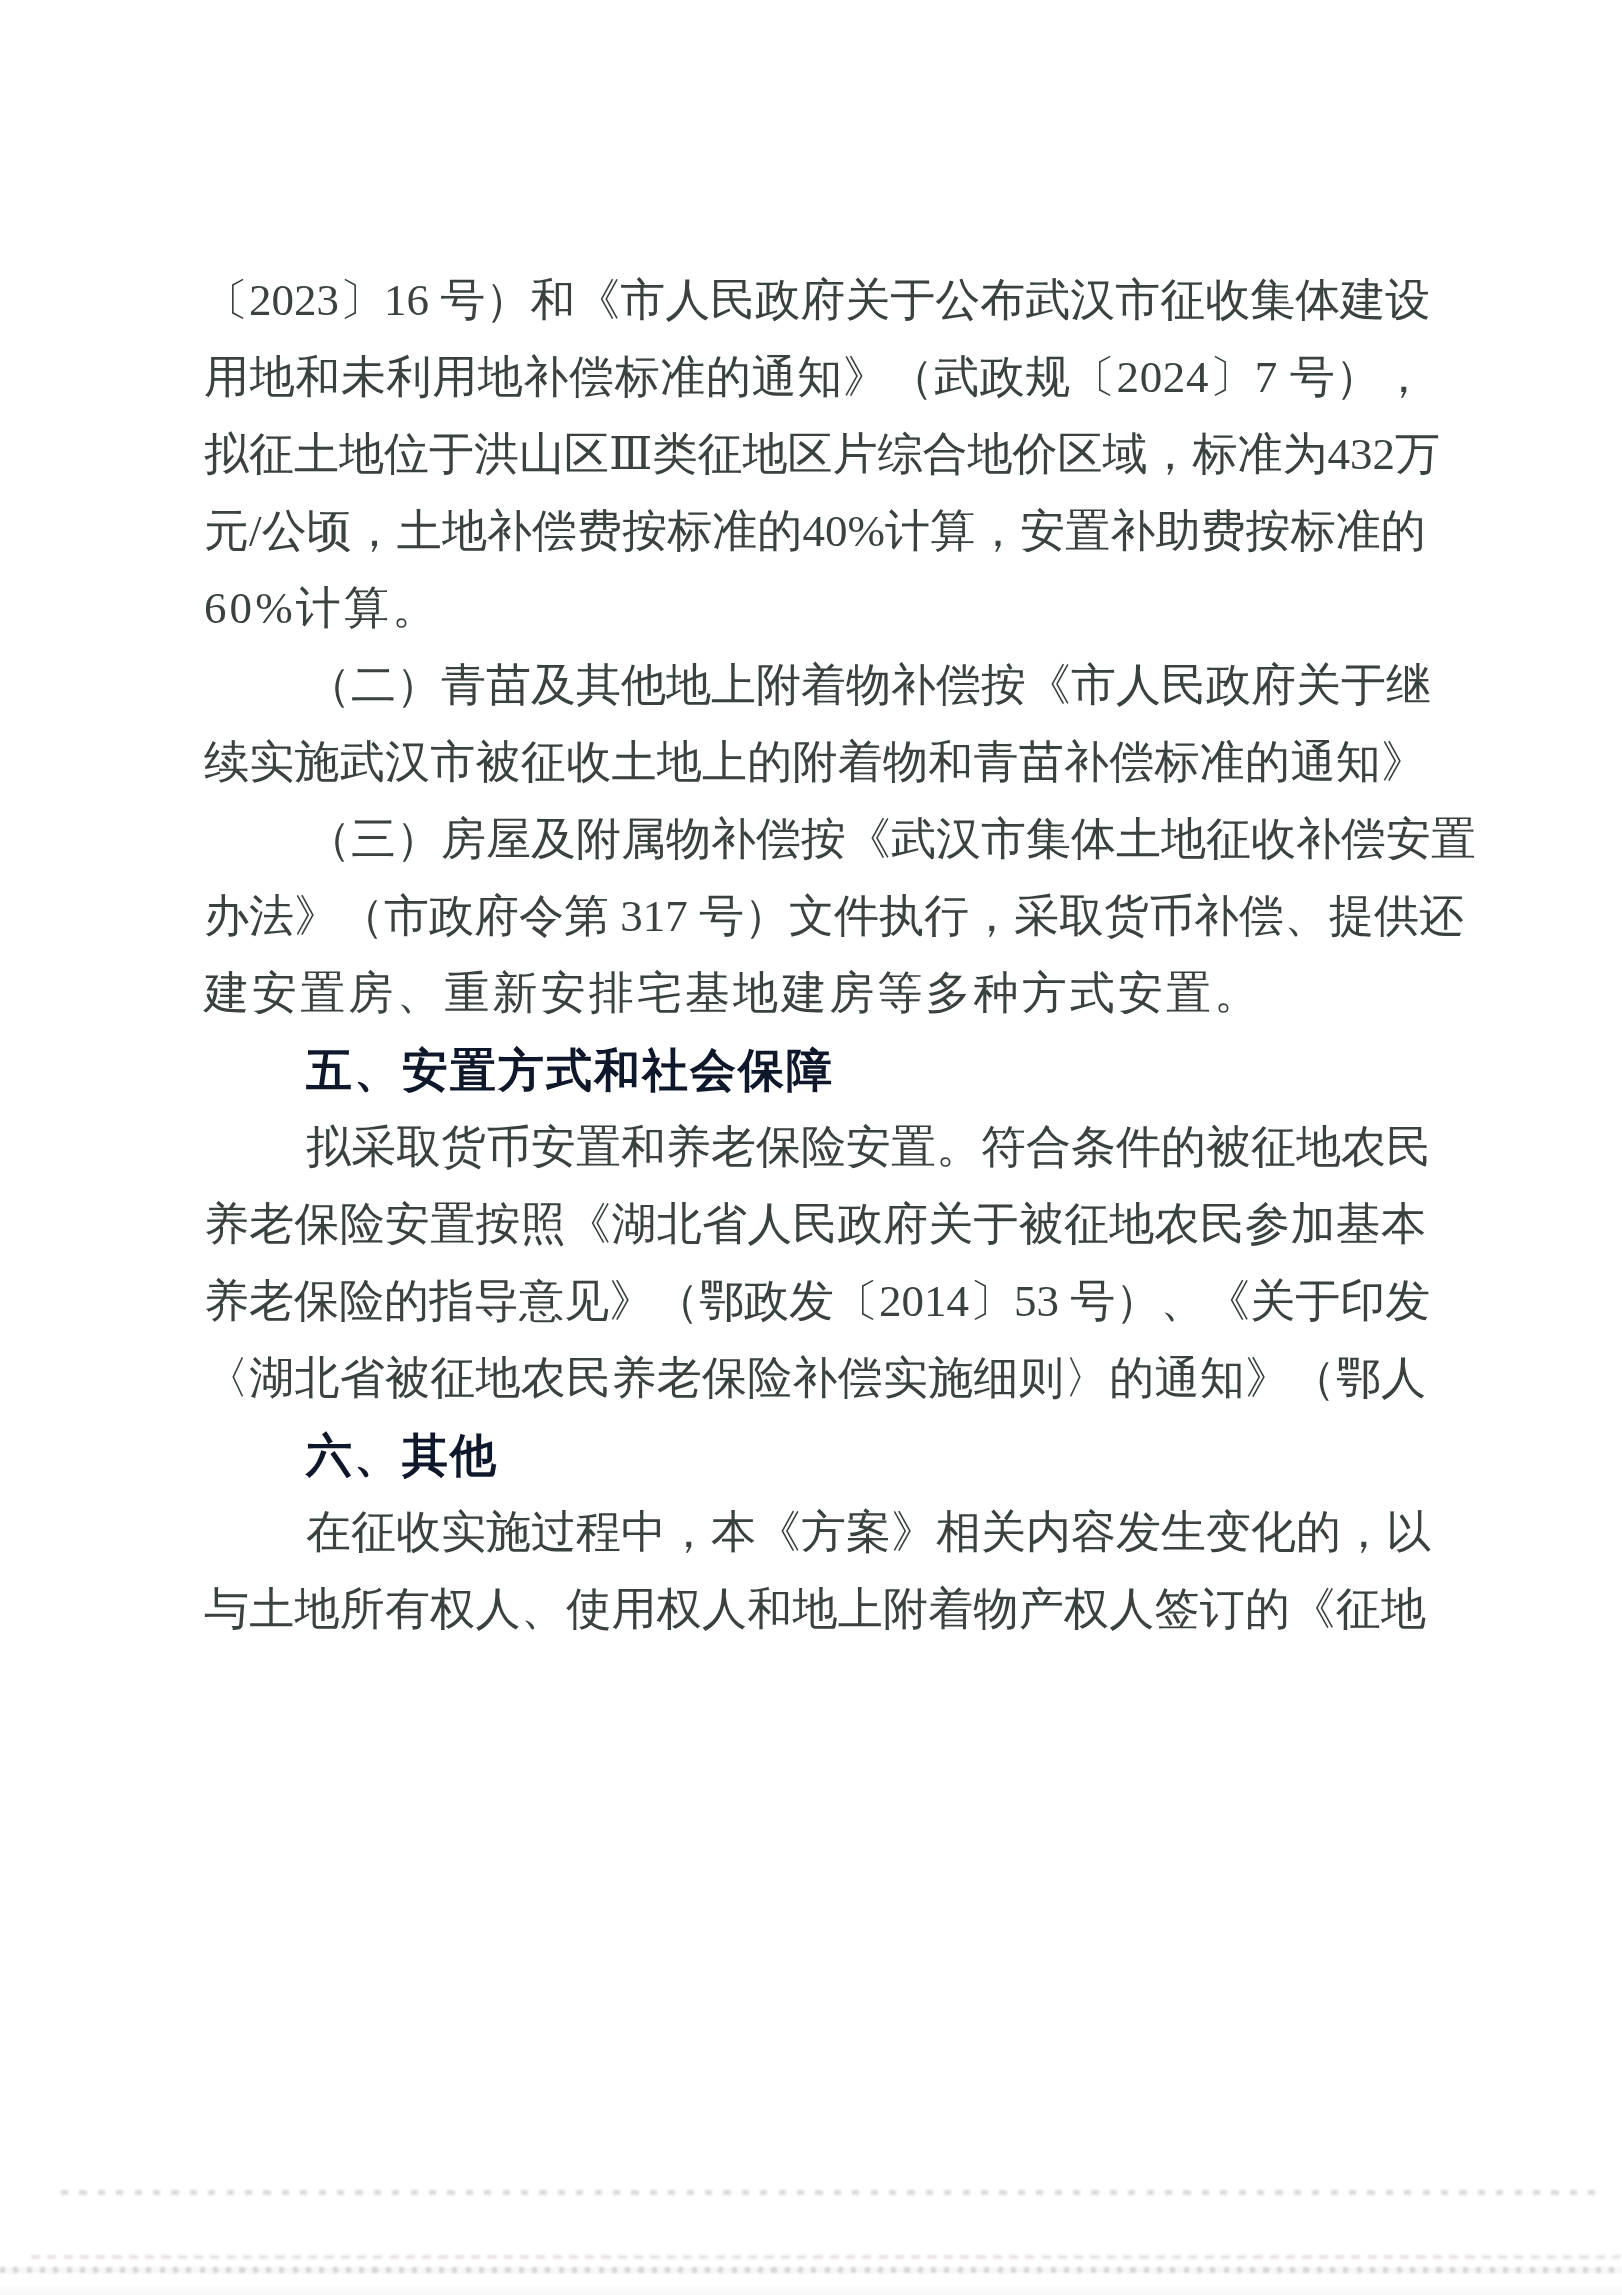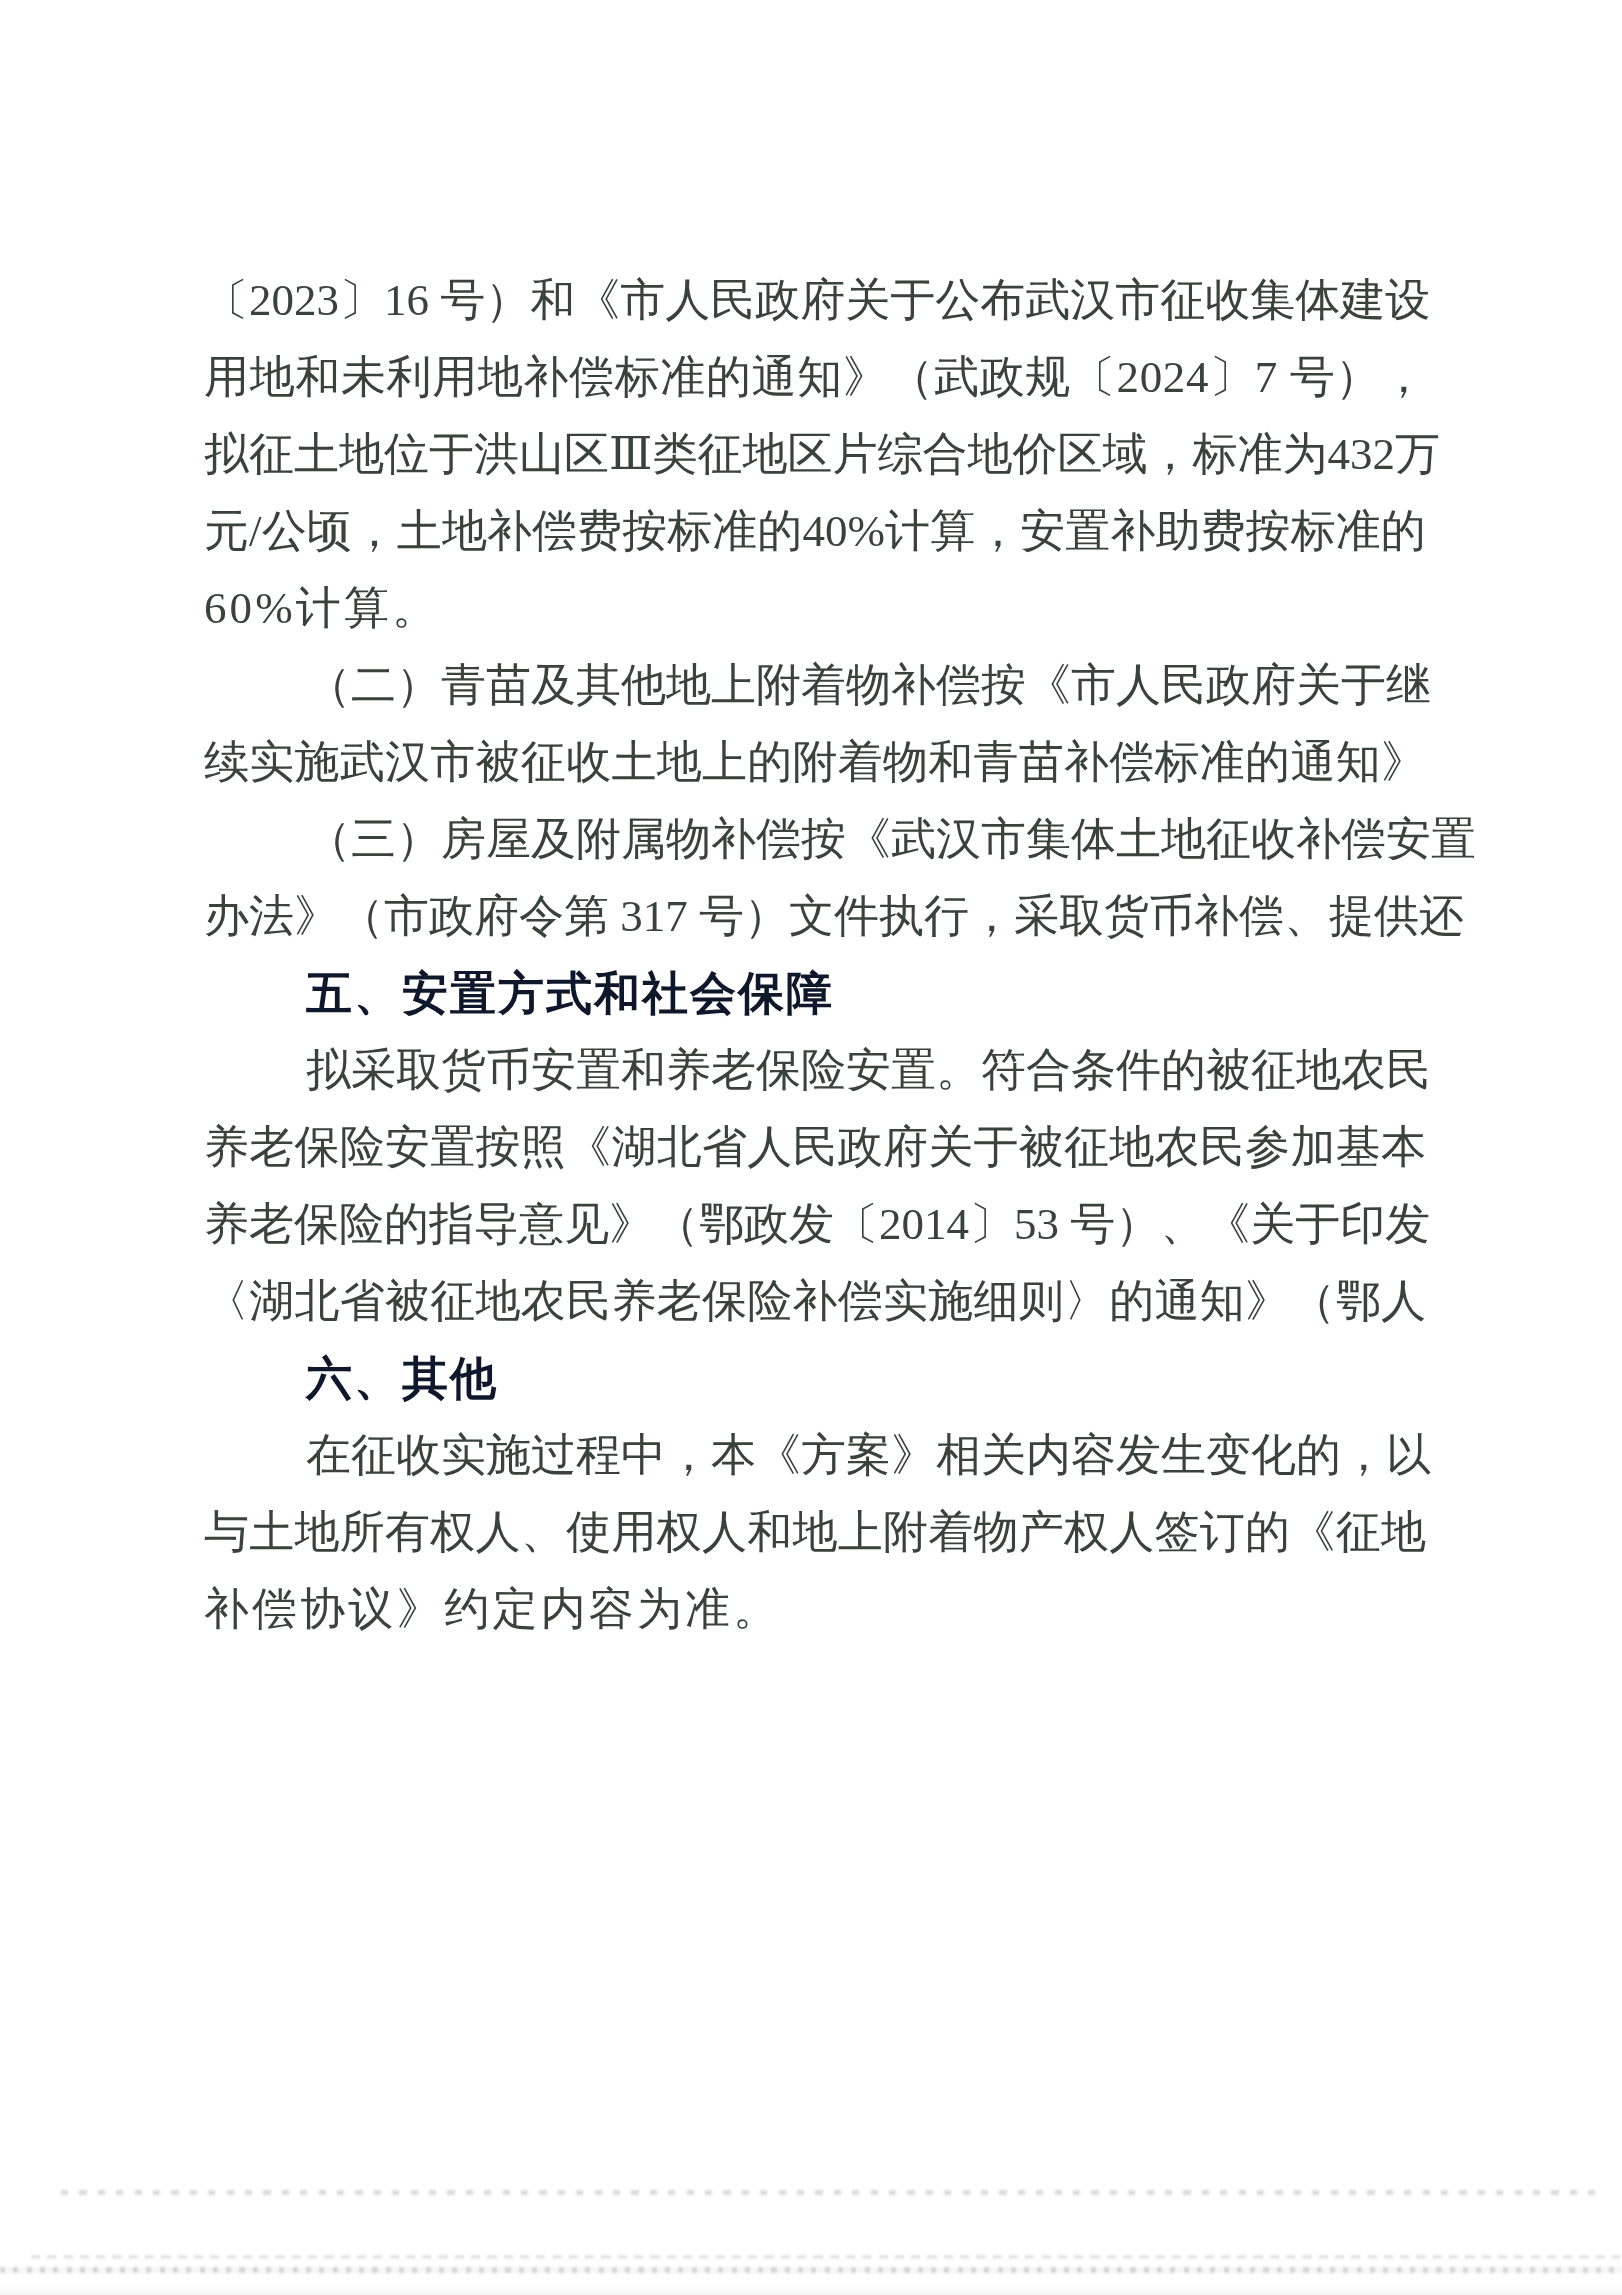--- a/index.html
+++ b/index.html
@@ -74,28 +74,28 @@
   <div class="text-block" style="color: rgb(57, 66, 61);">
       <div class="line justify"><span>〔</span><span>2</span><span>0</span><span>2</span><span>3</span><span>〕</span><span>1</span><span>6</span><span> </span><span>号</span><span>）</span><span>和</span><span>《</span><span>市</span><span>人</span><span>民</span><span>政</span><span>府</span><span>关</span><span>于</span><span>公</span><span>布</span><span>武</span><span>汉</span><span>市</span><span>征</span><span>收</span><span>集</span><span>体</span><span>建</span><span>设</span></div>
       <div class="line justify"><span>用</span><span>地</span><span>和</span><span>未</span><span>利</span><span>用</span><span>地</span><span>补</span><span>偿</span><span>标</span><span>准</span><span>的</span><span>通</span><span>知</span><span>》</span><span>（</span><span>武</span><span>政</span><span>规</span><span>〔</span><span>2</span><span>0</span><span>2</span><span>4</span><span>〕</span><span>7</span><span> </span><span>号</span><span>）</span><span>，</span></div>
       <div class="line justify"><span>拟</span><span>征</span><span>土</span><span>地</span><span>位</span><span>于</span><span>洪</span><span>山</span><span>区</span><span>Ⅲ</span><span>类</span><span>征</span><span>地</span><span>区</span><span>片</span><span>综</span><span>合</span><span>地</span><span>价</span><span>区</span><span>域</span><span>，</span><span>标</span><span>准</span><span>为</span><span>4</span><span>3</span><span>2</span><span>万</span></div>
       <div class="line justify"><span>元</span><span>/</span><span>公</span><span>顷</span><span>，</span><span>土</span><span>地</span><span>补</span><span>偿</span><span>费</span><span>按</span><span>标</span><span>准</span><span>的</span><span>4</span><span>0</span><span>%</span><span>计</span><span>算</span><span>，</span><span>安</span><span>置</span><span>补</span><span>助</span><span>费</span><span>按</span><span>标</span><span>准</span><span>的</span></div>
       <div class="line">60%计算。</div>
       <div class="line justify indent"><span>（</span><span>二</span><span>）</span><span>青</span><span>苗</span><span>及</span><span>其</span><span>他</span><span>地</span><span>上</span><span>附</span><span>着</span><span>物</span><span>补</span><span>偿</span><span>按</span><span>《</span><span>市</span><span>人</span><span>民</span><span>政</span><span>府</span><span>关</span><span>于</span><span>继</span></div>
       <div class="line justify"><span>续</span><span>实</span><span>施</span><span>武</span><span>汉</span><span>市</span><span>被</span><span>征</span><span>收</span><span>土</span><span>地</span><span>上</span><span>的</span><span>附</span><span>着</span><span>物</span><span>和</span><span>青</span><span>苗</span><span>补</span><span>偿</span><span>标</span><span>准</span><span>的</span><span>通</span><span>知</span><span>》</span></div>
       <div class="line justify indent"><span>（</span><span>三</span><span>）</span><span>房</span><span>屋</span><span>及</span><span>附</span><span>属</span><span>物</span><span>补</span><span>偿</span><span>按</span><span>《</span><span>武</span><span>汉</span><span>市</span><span>集</span><span>体</span><span>土</span><span>地</span><span>征</span><span>收</span><span>补</span><span>偿</span><span>安</span><span>置</span></div>
       <div class="line justify"><span>办</span><span>法</span><span>》</span><span>（</span><span>市</span><span>政</span><span>府</span><span>令</span><span>第</span><span> </span><span>3</span><span>1</span><span>7</span><span> </span><span>号</span><span>）</span><span>文</span><span>件</span><span>执</span><span>行</span><span>，</span><span>采</span><span>取</span><span>货</span><span>币</span><span>补</span><span>偿</span><span>、</span><span>提</span><span>供</span><span>还</span></div>
+      <div class="line">建安置房、重新安排宅基地建房等多种方式安置。</div>
       <div class="line heading indent">五、安置方式和社会保障</div>
       <div class="line justify indent"><span>拟</span><span>采</span><span>取</span><span>货</span><span>币</span><span>安</span><span>置</span><span>和</span><span>养</span><span>老</span><span>保</span><span>险</span><span>安</span><span>置</span><span>。</span><span>符</span><span>合</span><span>条</span><span>件</span><span>的</span><span>被</span><span>征</span><span>地</span><span>农</span><span>民</span></div>
       <div class="line justify"><span>养</span><span>老</span><span>保</span><span>险</span><span>安</span><span>置</span><span>按</span><span>照</span><span>《</span><span>湖</span><span>北</span><span>省</span><span>人</span><span>民</span><span>政</span><span>府</span><span>关</span><span>于</span><span>被</span><span>征</span><span>地</span><span>农</span><span>民</span><span>参</span><span>加</span><span>基</span><span>本</span></div>
       <div class="line justify"><span>养</span><span>老</span><span>保</span><span>险</span><span>的</span><span>指</span><span>导</span><span>意</span><span>见</span><span>》</span><span>（</span><span>鄂</span><span>政</span><span>发</span><span>〔</span><span>2</span><span>0</span><span>1</span><span>4</span><span>〕</span><span>5</span><span>3</span><span> </span><span>号</span><span>）</span><span>、</span><span>《</span><span>关</span><span>于</span><span>印</span><span>发</span></div>
       <div class="line justify"><span>〈</span><span>湖</span><span>北</span><span>省</span><span>被</span><span>征</span><span>地</span><span>农</span><span>民</span><span>养</span><span>老</span><span>保</span><span>险</span><span>补</span><span>偿</span><span>实</span><span>施</span><span>细</span><span>则</span><span>〉</span><span>的</span><span>通</span><span>知</span><span>》</span><span>（</span><span>鄂</span><span>人</span></div>
       <div class="line heading indent">六、其他</div>
       <div class="line justify indent"><span>在</span><span>征</span><span>收</span><span>实</span><span>施</span><span>过</span><span>程</span><span>中</span><span>，</span><span>本</span><span>《</span><span>方</span><span>案</span><span>》</span><span>相</span><span>关</span><span>内</span><span>容</span><span>发</span><span>生</span><span>变</span><span>化</span><span>的</span><span>，</span><span>以</span></div>
       <div class="line justify"><span>与</span><span>土</span><span>地</span><span>所</span><span>有</span><span>权</span><span>人</span><span>、</span><span>使</span><span>用</span><span>权</span><span>人</span><span>和</span><span>地</span><span>上</span><span>附</span><span>着</span><span>物</span><span>产</span><span>权</span><span>人</span><span>签</span><span>订</span><span>的</span><span>《</span><span>征</span><span>地</span></div>
-      <div class="line">补偿协议》约定内容为准。</div>
     </div>
   <div class="artifact smudge-1"></div>
   <div class="artifact smudge-2"></div>
   <div class="artifact smudge-3"></div>
   <div class="artifact edge-shade"></div>
 </div>
 
 
 </body></html>

